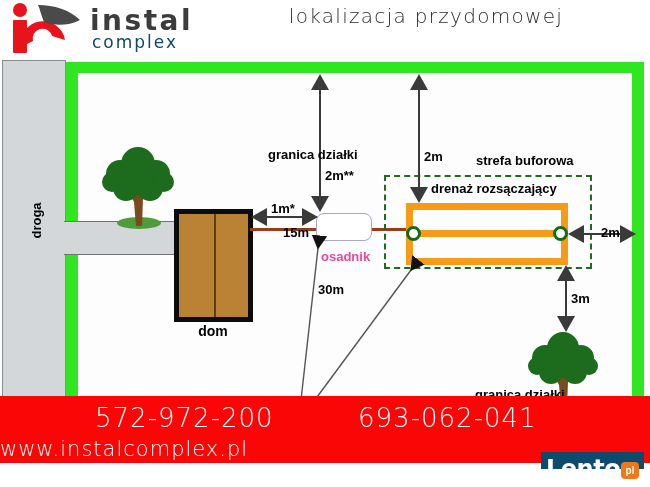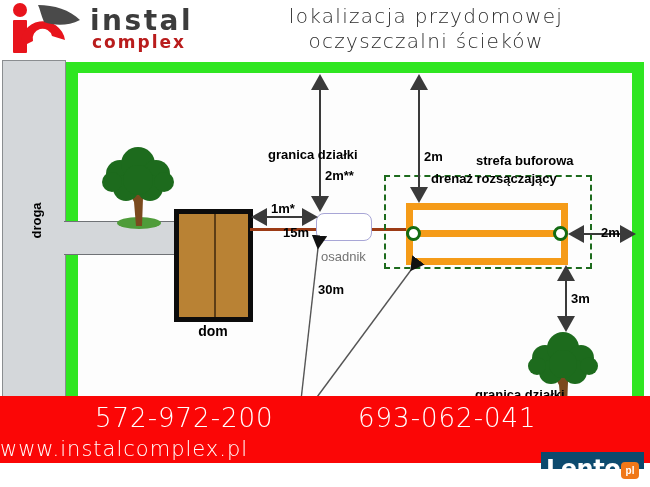--- a/index.html
+++ b/index.html
@@ -9,22 +9,22 @@
     position:relative;
   }
   #root{position:absolute;left:0;top:0;width:650px;height:487px;background:#ffffff;}
 
   
   .header{position:absolute;left:0;top:0;width:650px;height:58px;background:#ffffff;}
   .logo-wrap{position:absolute;left:8px;top:2px;width:215px;height:54px;}
   .logo-mark{position:absolute;left:0px;top:1px;width:78px;height:52px;}
   .logo-text-instal{position:absolute;left:82px;top:2px;font-size:28px;font-weight:bold;
       color:#3c3c3c;letter-spacing:2.5px;font-family:"DejaVu Sans",sans-serif;}
-  .logo-text-complex{position:absolute;left:84px;top:30px;font-size:17px;font-weight:bold;
-      color:#b91c1c;letter-spacing:2px;font-family:"DejaVu Sans",sans-serif;}
+  .logo-text-complex{position:absolute;left:84px;top:30px;font-size:17px;font-weight:normal;
+      color:#0c4a6e;letter-spacing:2px;font-family:"DejaVu Sans",sans-serif;}
   .title{position:absolute;left:224px;top:4px;width:404px;text-align:center;
       font-size:20px;color:#2b2b2b;line-height:25px;letter-spacing:1.3px;
       font-family:"DejaVu Sans",sans-serif;font-weight:300;}
 
   
   .diagram{position:absolute;left:0px;top:58px;width:650px;height:362px;background:#ffffff;}
 
   .road{position:absolute;left:2px;top:2px;width:62px;height:357px;
       background:#d4d7da;border:1px solid #8a8d90;}
   .road-label{position:absolute;left:-22px;top:152px;width:110px;text-align:center;
@@ -47,21 +47,21 @@
   .house-split{position:absolute;left:50%;top:0;width:2px;height:100%;background:#5d3e16;}
   .house-label{position:absolute;left:153px;top:265px;width:120px;text-align:center;
       font-size:14px;font-weight:bold;color:#000;}
 
   
   .pipe{position:absolute;background:#9c3b15;height:3px;}
 
   
   .osadnik{position:absolute;left:316px;top:155px;width:56px;height:28px;
       background:#ffffff;border:1.5px solid #a8a6d6;border-radius:8px;box-sizing:border-box;}
-  .osadnik-label{position:absolute;left:321px;top:191px;font-size:13px;font-weight:normal;color:#737373;}
+  .osadnik-label{position:absolute;left:321px;top:191px;font-size:13px;font-weight:bold;color:#ec4899;}
 
   
   .buffer{position:absolute;left:384px;top:117px;width:208px;height:94px;
       border:2px dashed #1d6b1d;box-sizing:border-box;}
 
   
   .drain-outer{position:absolute;left:406px;top:145px;width:162px;height:62px;
       border:7px solid #f59b18;box-sizing:border-box;background:transparent;}
   .drain-bar{position:absolute;left:406px;top:172px;width:162px;height:7px;background:#f59b18;}
   .node{position:absolute;width:15px;height:15px;border-radius:50%;
@@ -102,21 +102,20 @@
         <circle cx="12" cy="7" r="7" fill="#e8141c"></circle>
         <rect x="5" y="17" width="14" height="33" rx="1" fill="#e8141c"></rect>
         <path d="M13 44 A21 21 0 1 1 57 37 L44 33 A9 9 0 1 0 25 38 Z" fill="#e8141c"></path>
         <path d="M30 2 C46 2 62 7 72 17 C60 23 47 23 36 19 C33 12 32 6 30 2 Z" fill="#4a4a4a"></path>
       </svg>
       <div class="logo-text-instal">instal</div>
       <div class="logo-text-complex">complex</div>
     </div>
     <div class="title">
       <div>lokalizacja przydomowej</div>
-      <div>oczyszczalni ścieków</div>
     </div>
   </div>
 
   <div class="diagram">
 
     <div class="road">
       <div class="road-label">droga</div>
     </div>
 
     <div class="plot-border">
@@ -203,21 +202,21 @@
     <div class="lab" style="left:268px;top:89px;">granica działki</div>
     <div class="lab" style="left:475px;top:329px;">granica działki</div>
     <div class="lab" style="left:271px;top:143px;">1m*</div>
     <div class="lab" style="left:325px;top:110px;">2m**</div>
     <div class="lab" style="left:424px;top:91px;">2m</div>
     <div class="lab" style="left:601px;top:167px;">2m</div>
     <div class="lab" style="left:571px;top:233px;">3m</div>
     <div class="lab" style="left:283px;top:167px;">15m</div>
     <div class="lab" style="left:318px;top:224px;">30m</div>
     <div class="lab" style="left:476px;top:95px;">strefa buforowa</div>
-    <div class="lab" style="left:431px;top:113px;">drenaż rozsączający</div>
+    <div class="lab" style="left:431px;top:123px;">drenaż rozsączający</div>
   </div>
 
   <div class="footer">
     <div class="phone phone1">572-972-200</div>
     <div class="phone phone2">693-062-041</div>
     <div class="site">www.instalcomplex.pl</div>
   </div>
   <div class="lento">
     <div class="lento-txt">Lento</div>
     <div class="lento-pl">pl</div>

